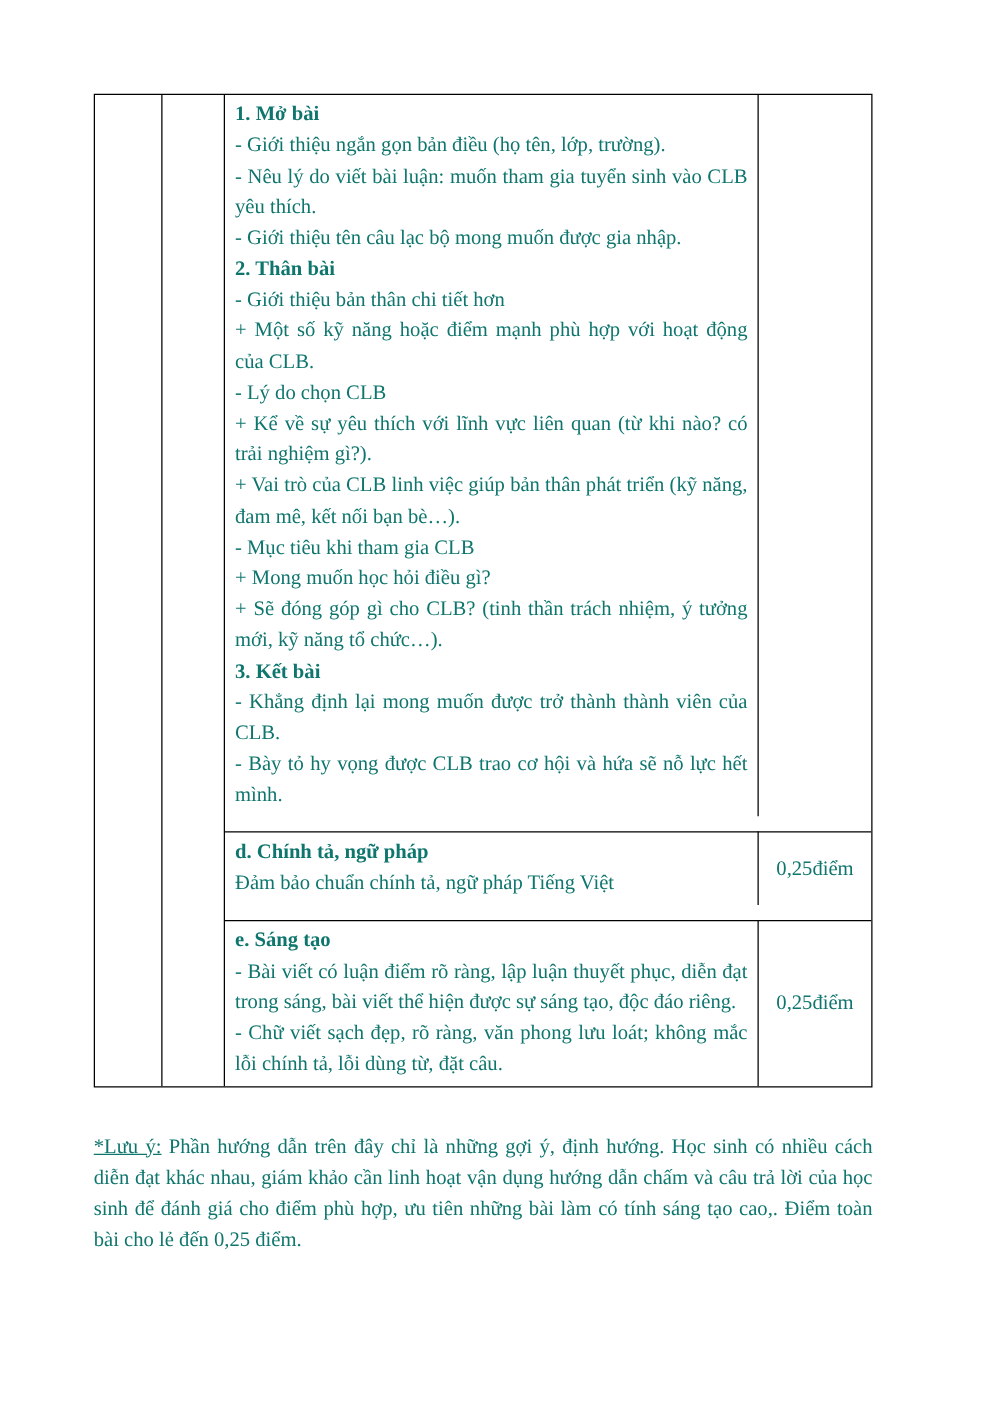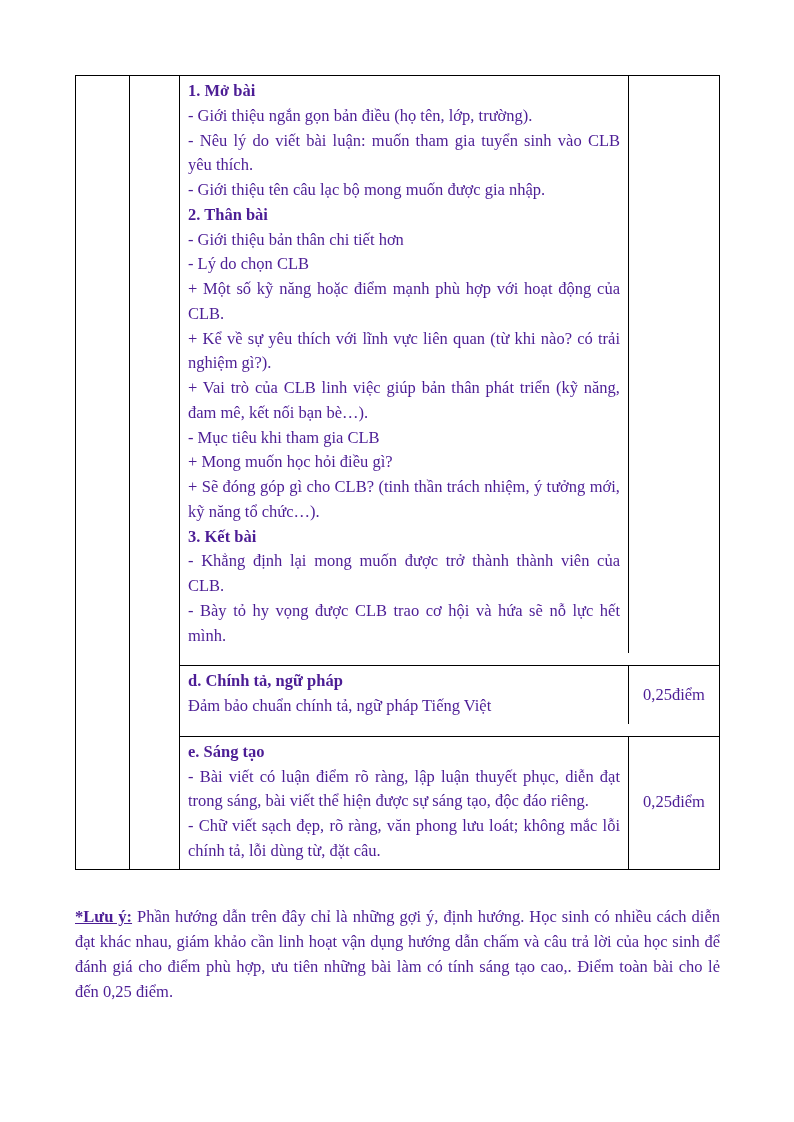--- a/index.html
+++ b/index.html
@@ -6,23 +6,23 @@
     margin: 0;
     padding: 0;
     background: #ffffff;
   }
   .page {
     position: relative;
     width: 794px;
     height: 1122px;
     background: #ffffff;
     box-sizing: border-box;
-    padding: 75px 74px 0 75px;
+    padding: 75px 96px 0 75px;
     font-family: "Liberation Serif", "DejaVu Serif", serif;
-    color: #4c1d95;
+    color: #0f766e;
   }
   .rubric-table {
     display: grid;
     grid-template-columns: 54px 50px 1fr 90px;
     border: 1px solid #000000;
     font-size: 16.5px;
     line-height: 1.5;
     width: 100%;
     box-sizing: border-box;
   }
@@ -62,43 +62,43 @@
   .bold {
     font-weight: bold;
   }
   .note {
     margin: 34px 0 0 0;
     font-size: 16.5px;
     line-height: 1.52;
     text-align: justify;
   }
   .note-label {
-    font-weight: bold;
+    font-weight: normal;
     text-decoration: underline;
     margin-top: 44px;
   }
 </style>
 </head>
 <body>
 
 <div class="page">
 
   <div class="rubric-table">
     <div class="cell left-col-1" style="grid-row: 1 / 4;"></div>
     <div class="cell left-col-2" style="grid-row: 1 / 4;"></div>
 
   <div class="cell content-cell" style="grid-row: 1;">
         <p class="line bold">1. Mở bài</p>
         <p class="line">- Giới thiệu ngắn gọn bản điều (họ tên, lớp, trường).</p>
         <p class="line">- Nêu lý do viết bài luận: muốn tham gia tuyển sinh vào CLB yêu thích.</p>
         <p class="line">- Giới thiệu tên câu lạc bộ mong muốn được gia nhập.</p>
         <p class="line bold">2. Thân bài</p>
         <p class="line">- Giới thiệu bản thân chi tiết hơn</p>
+        <p class="line">+ Một số kỹ năng hoặc điểm mạnh phù hợp với hoạt động của CLB.</p>
         <p class="line">- Lý do chọn CLB</p>
-        <p class="line">+ Một số kỹ năng hoặc điểm mạnh phù hợp với hoạt động của CLB.</p>
         <p class="line">+ Kể về sự yêu thích với lĩnh vực liên quan (từ khi nào? có trải nghiệm gì?).</p>
         <p class="line">+ Vai trò của CLB linh việc giúp bản thân phát triển (kỹ năng, đam mê, kết nối bạn bè…).</p>
         <p class="line">- Mục tiêu khi tham gia CLB</p>
         <p class="line">+ Mong muốn học hỏi điều gì?</p>
         <p class="line">+ Sẽ đóng góp gì cho CLB? (tinh thần trách nhiệm, ý tưởng mới, kỹ năng tổ chức…).</p>
         <p class="line bold">3. Kết bài</p>
         <p class="line">- Khẳng định lại mong muốn được trở thành thành viên của CLB.</p>
         <p class="line">- Bày tỏ hy vọng được CLB trao cơ hội và hứa sẽ nỗ lực hết mình.</p>
       </div>
       <div class="cell points-cell" style="grid-row: 1;"></div>

